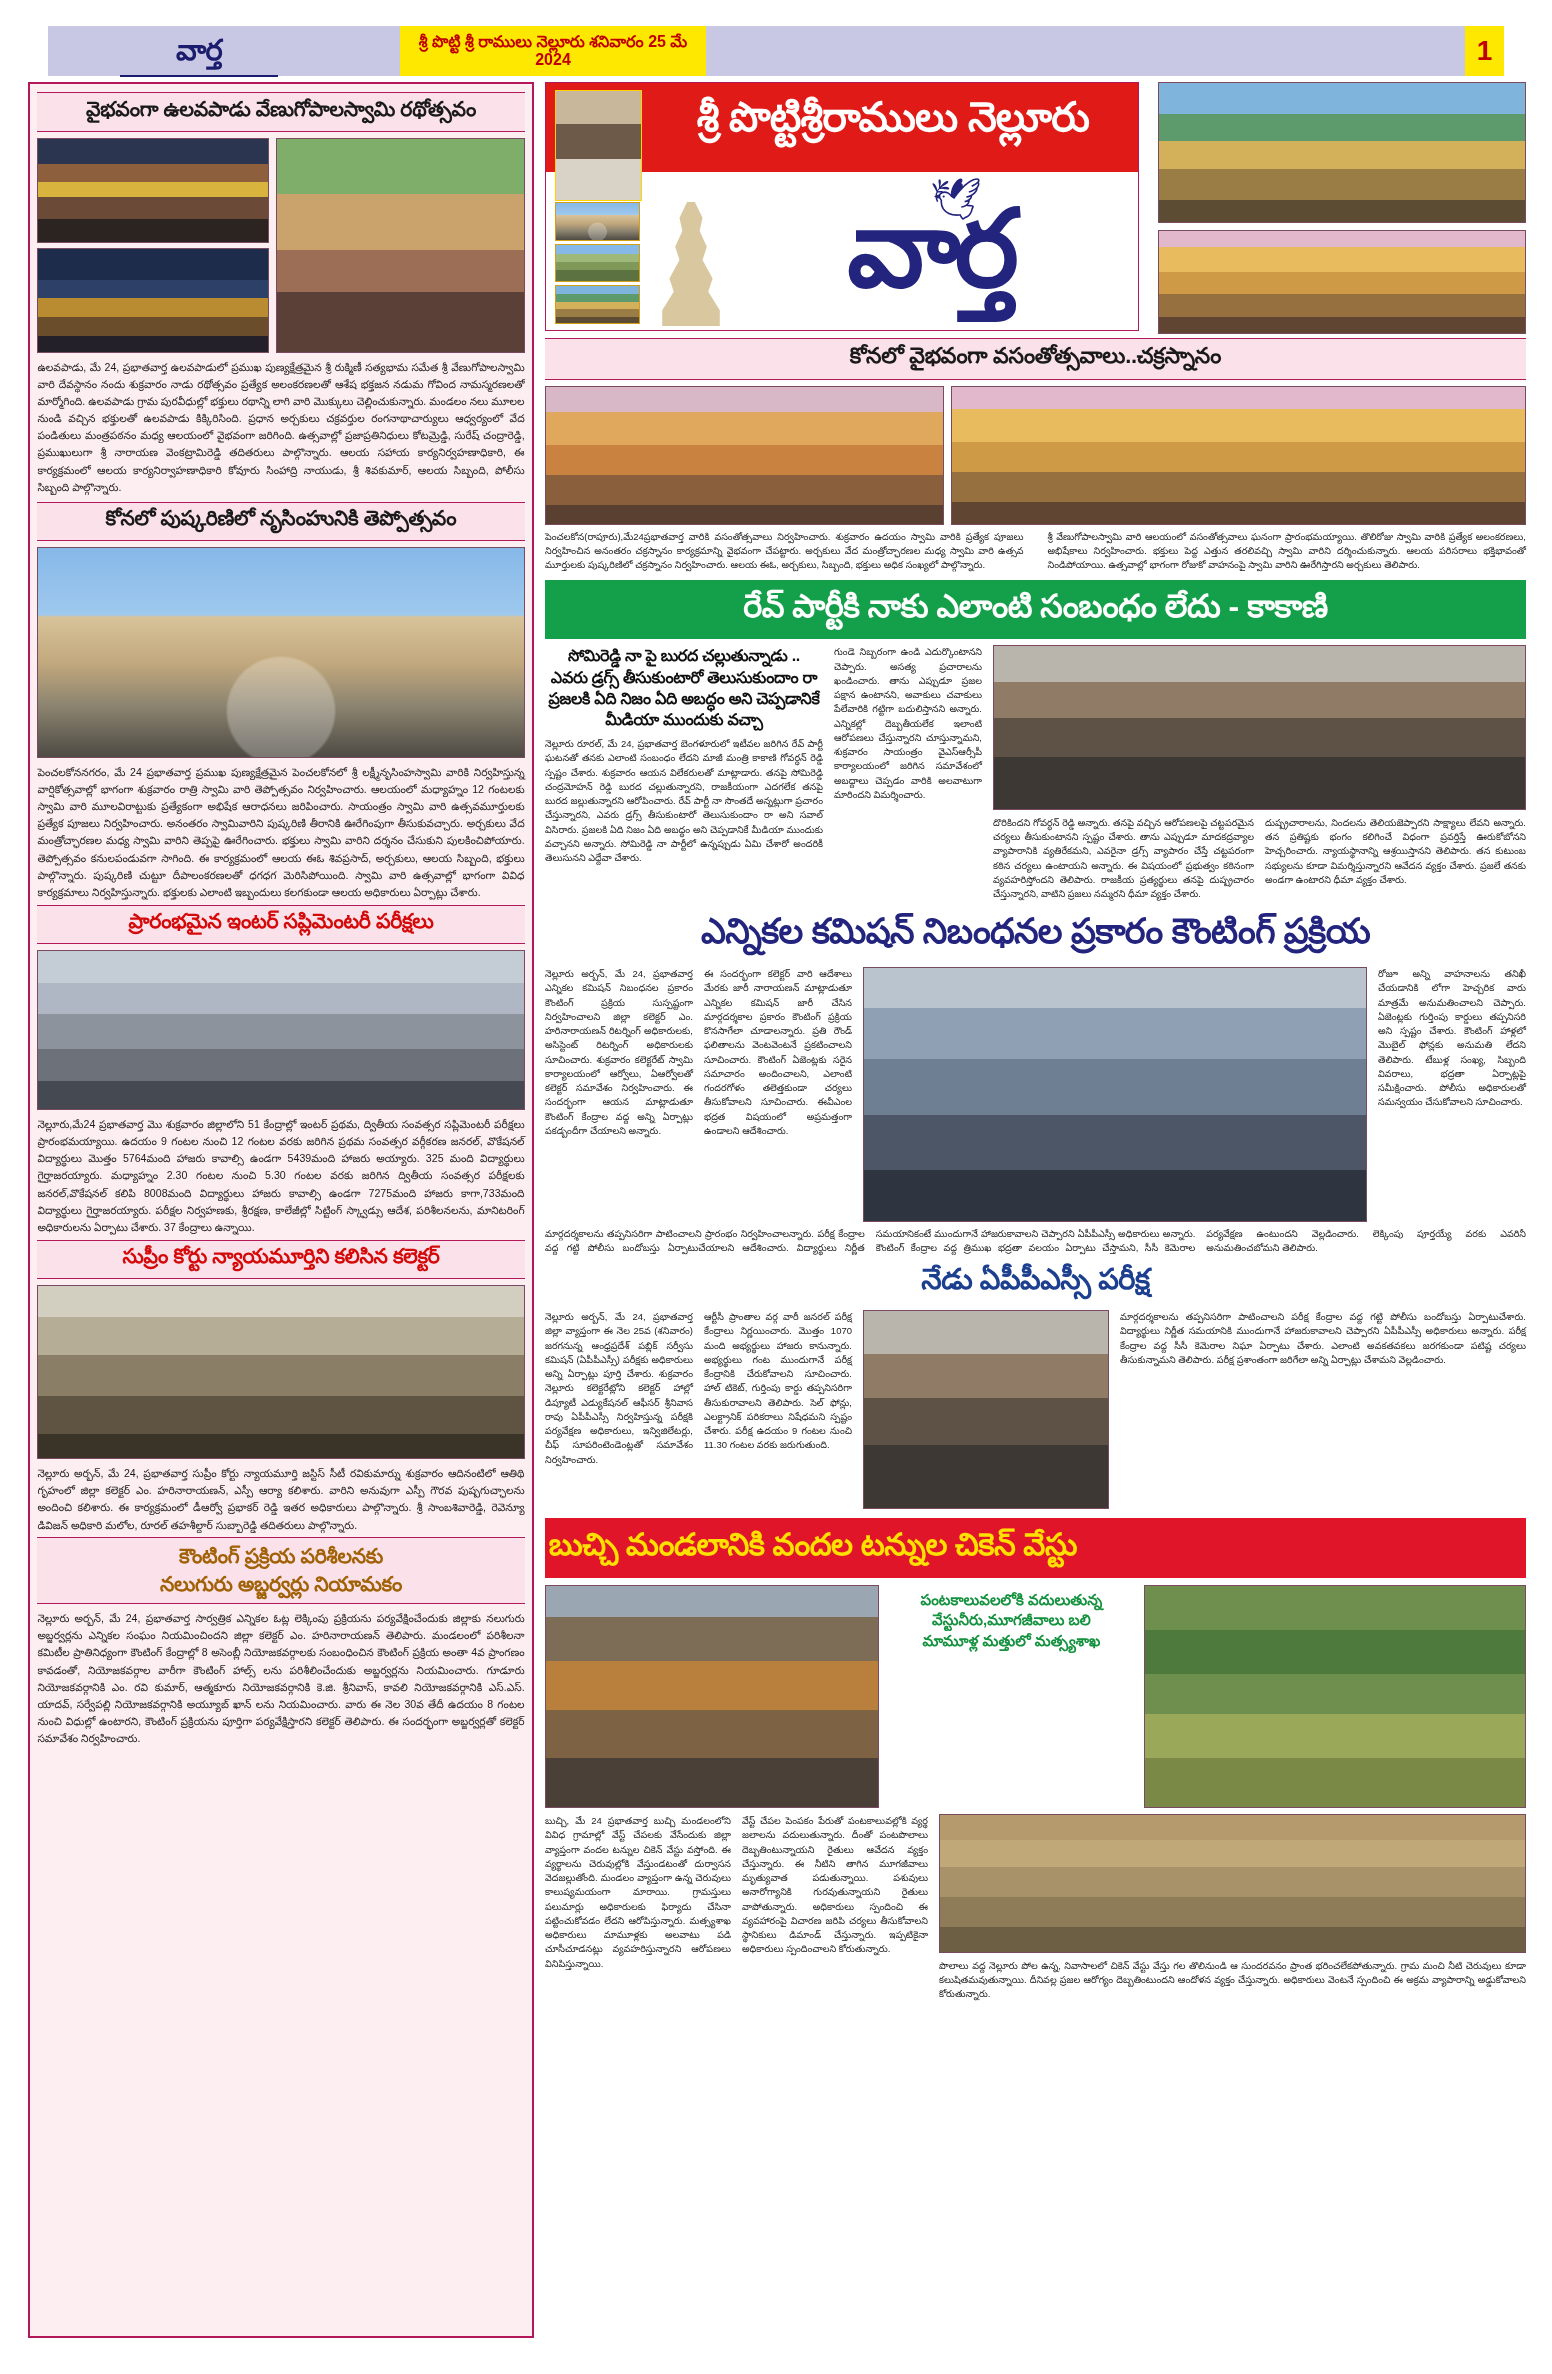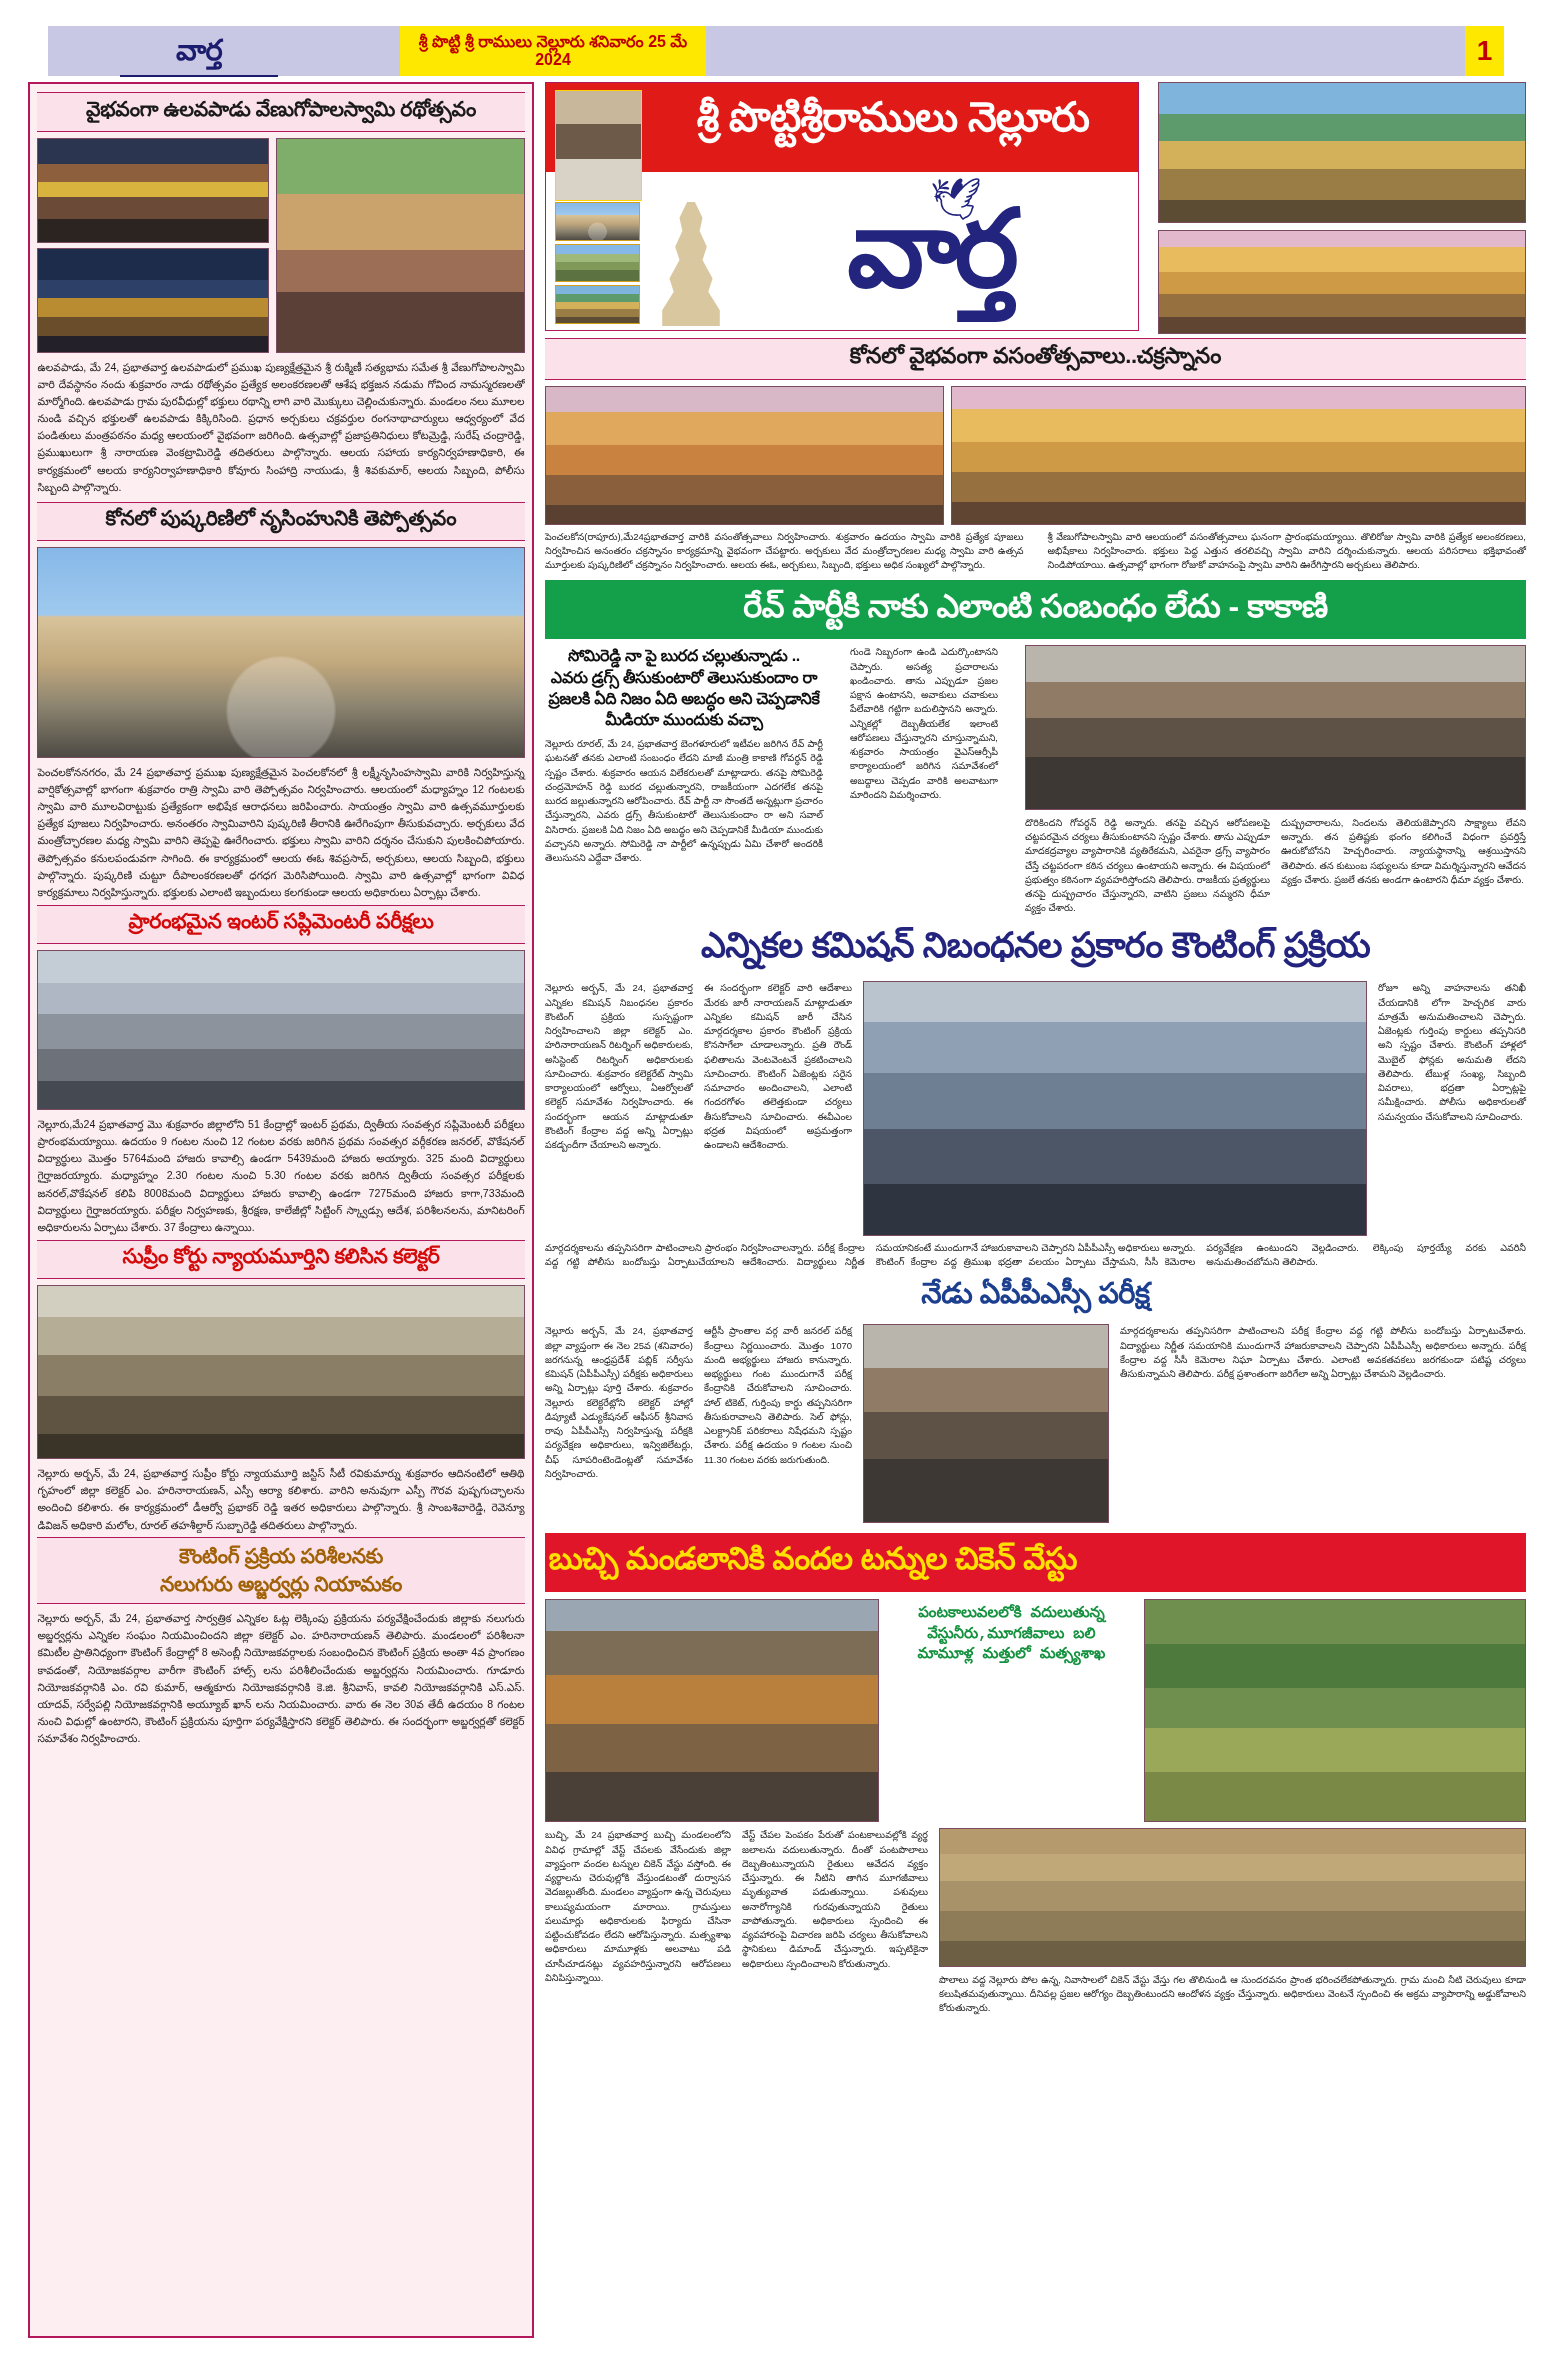--- a/index.html
+++ b/index.html
@@ -150,21 +150,21 @@
       <div class="ph ph-puja photo-border" style="flex:1;"></div>
     </div>
 
     <div style="display:flex;gap:24px;">
       <div class="center-cap" style="width:50%;">పెంచలకోన(రాపూరు),మే24ప్రభాతవార్త  వారికి వసంతోత్సవాలు నిర్వహించారు. శుక్రవారం ఉదయం స్వామి వారికి ప్రత్యేక పూజలు నిర్వహించిన అనంతరం చక్రస్నానం కార్యక్రమాన్ని వైభవంగా చేపట్టారు. అర్చకులు వేద మంత్రోచ్ఛారణల మధ్య స్వామి వారి ఉత్సవ మూర్తులకు పుష్కరిణిలో చక్రస్నానం నిర్వహించారు. ఆలయ ఈఓ, అర్చకులు, సిబ్బంది, భక్తులు అధిక సంఖ్యలో పాల్గొన్నారు.</div>
       <div class="center-cap" style="width:50%;">శ్రీ వేణుగోపాలస్వామి వారి ఆలయంలో వసంతోత్సవాలు ఘనంగా ప్రారంభమయ్యాయి. తొలిరోజు స్వామి వారికి ప్రత్యేక అలంకరణలు, అభిషేకాలు నిర్వహించారు. భక్తులు పెద్ద ఎత్తున తరలివచ్చి స్వామి వారిని దర్శించుకున్నారు. ఆలయ పరిసరాలు భక్తిభావంతో నిండిపోయాయి. ఉత్సవాల్లో భాగంగా రోజుకో వాహనంపై స్వామి వారిని ఊరేగిస్తారని అర్చకులు తెలిపారు.</div>
     </div>
 
     <div class="bar-green" style="margin-top:7.4px;">రేవ్ పార్టీకి నాకు ఎలాంటి సంబంధం లేదు - కాకాణి</div>
 
-    <div style="display:flex;gap:27px;margin-top:6.5px;">
+    <div style="display:flex;gap:11px;margin-top:6.5px;">
       <div style="width:278px;">
         <div class="quote" style="white-space:pre-line;">సోమిరెడ్డి నా పై బురద చల్లుతున్నాడు ..
 ఎవరు డ్రగ్స్ తీసుకుంటారో తెలుసుకుందాం రా
 ప్రజలకి ఏది నిజం ఏది అబద్ధం అని చెప్పడానికే మీడియా ముందుకు వచ్చా</div>
         <div class="center-cap" style="margin-top:7.4px;">నెల్లూరు రూరల్, మే 24, ప్రభాతవార్త బెంగళూరులో ఇటీవల జరిగిన రేవ్ పార్టీ ఘటనతో తనకు ఎలాంటి సంబంధం లేదని మాజీ మంత్రి కాకాణి గోవర్ధన్ రెడ్డి స్పష్టం చేశారు. శుక్రవారం ఆయన విలేకరులతో మాట్లాడారు. తనపై సోమిరెడ్డి చంద్రమోహన్ రెడ్డి బురద చల్లుతున్నారని, రాజకీయంగా ఎదగలేక తనపై బురద జల్లుతున్నారని ఆరోపించారు. రేవ్ పార్టీ నా సొంతదే అన్నట్లుగా ప్రచారం చేస్తున్నారని, ఎవరు డ్రగ్స్ తీసుకుంటారో తెలుసుకుందాం రా అని సవాల్ విసిరారు. ప్రజలకి ఏది నిజం ఏది అబద్ధం అని చెప్పడానికే మీడియా ముందుకు వచ్చానని అన్నారు. సోమిరెడ్డి నా పార్టీలో ఉన్నప్పుడు ఏమి చేశారో అందరికీ తెలుసునని ఎద్దేవా చేశారు.</div>
       </div>
       <div class="center-cap" style="width:148px;">గుండె నిబ్బరంగా ఉండి ఎదుర్కొంటానని చెప్పారు. అసత్య ప్రచారాలను ఖండించారు. తాను ఎప్పుడూ ప్రజల పక్షాన ఉంటానని, అవాకులు చవాకులు పేలేవారికి గట్టిగా బదులిస్తానని అన్నారు. ఎన్నికల్లో దెబ్బతీయలేక ఇలాంటి ఆరోపణలు చేస్తున్నారని చూస్తున్నామని, శుక్రవారం సాయంత్రం వైఎస్ఆర్సీపీ కార్యాలయంలో జరిగిన సమావేశంలో అబద్దాలు చెప్పడం వారికి అలవాటుగా మారిందని విమర్శించారు.</div>
       <div style="flex:1;">
         <div class="ph ph-port photo-border" style="height:165px;margin-bottom:5.6px;"></div>
         <div style="display:flex;gap:11px;">
@@ -195,21 +195,21 @@
         <div class="ph ph-port photo-border" style="height:199px;"></div>
       </div>
       <div class="center-cap" style="flex:1;">మార్గదర్శకాలను తప్పనిసరిగా పాటించాలని పరీక్ష కేంద్రాల వద్ద గట్టి పోలీసు బందోబస్తు ఏర్పాటుచేశారు. విద్యార్థులు నిర్ణీత సమయానికి ముందుగానే హాజరుకావాలని చెప్పారని ఏపీపీఎస్సీ అధికారులు అన్నారు. పరీక్ష కేంద్రాల వద్ద సీసీ కెమెరాల నిఘా ఏర్పాటు చేశారు. ఎలాంటి అవకతవకలు జరగకుండా పటిష్ట చర్యలు తీసుకున్నామని తెలిపారు. పరీక్ష ప్రశాంతంగా జరిగేలా అన్ని ఏర్పాట్లు చేశామని వెల్లడించారు.</div>
     </div>
 
     <div class="bar-red" style="margin-top:9.3px;">బుచ్చి మండలానికి వందల టన్నుల చికెన్ వేస్టు</div>
 
     <div style="display:flex;gap:7.4px;margin-top:6.5px;height:223px;">
       <div class="ph ph-truck photo-border" style="width:334px;"></div>
       <div style="width:250px;display:flex;align-items:flex-start;justify-content:center;padding-top:5.6px;">
-        <div class="greenquote" style="white-space:pre-line;font-family:Liberation Mono, monospace;">పంటకాలువలలోకి వదులుతున్న వేస్టునీరు,మూగజీవాలు బలి
+        <div class="greenquote" style="white-space:pre-line;">పంటకాలువలలోకి వదులుతున్న వేస్టునీరు,మూగజీవాలు బలి
 మామూళ్ల మత్తులో మత్స్యశాఖ</div>
       </div>
       <div class="ph ph-water photo-border" style="flex:1;"></div>
     </div>
 
     <div style="display:flex;gap:11px;margin-top:6.5px;">
       <div class="center-cap" style="width:186px;">బుచ్చి, మే 24 ప్రభాతవార్త  బుచ్చి మండలంలోని వివిధ గ్రామాల్లో వేస్ట్ చేపలకు వేసేందుకు జిల్లా వ్యాప్తంగా వందల టన్నుల చికెన్ వేస్టు వస్తోంది. ఈ వ్యర్థాలను చెరువుల్లోకి వేస్తుండటంతో దుర్వాసన వెదజల్లుతోంది. మండలం వ్యాప్తంగా ఉన్న చెరువులు కాలుష్యమయంగా మారాయి. గ్రామస్తులు పలుమార్లు అధికారులకు ఫిర్యాదు చేసినా పట్టించుకోవడం లేదని ఆరోపిస్తున్నారు. మత్స్యశాఖ అధికారులు మామూళ్లకు అలవాటు పడి చూసీచూడనట్లు వ్యవహరిస్తున్నారని ఆరోపణలు వినిపిస్తున్నాయి.</div>
       <div class="center-cap" style="width:186px;">వేస్ట్ చేపల పెంపకం పేరుతో పంటకాలువల్లోకి వ్యర్థ జలాలను వదులుతున్నారు. దీంతో పంటపొలాలు దెబ్బతింటున్నాయని రైతులు ఆవేదన వ్యక్తం చేస్తున్నారు. ఈ నీటిని తాగిన మూగజీవాలు మృత్యువాత పడుతున్నాయి. పశువులు అనారోగ్యానికి గురవుతున్నాయని రైతులు వాపోతున్నారు. అధికారులు స్పందించి ఈ వ్యవహారంపై విచారణ జరిపి చర్యలు తీసుకోవాలని స్థానికులు డిమాండ్ చేస్తున్నారు. ఇప్పటికైనా అధికారులు స్పందించాలని కోరుతున్నారు.</div>
       <div style="flex:1;">
         <div class="ph ph-fish photo-border" style="height:139px;margin-bottom:5.6px;"></div>

